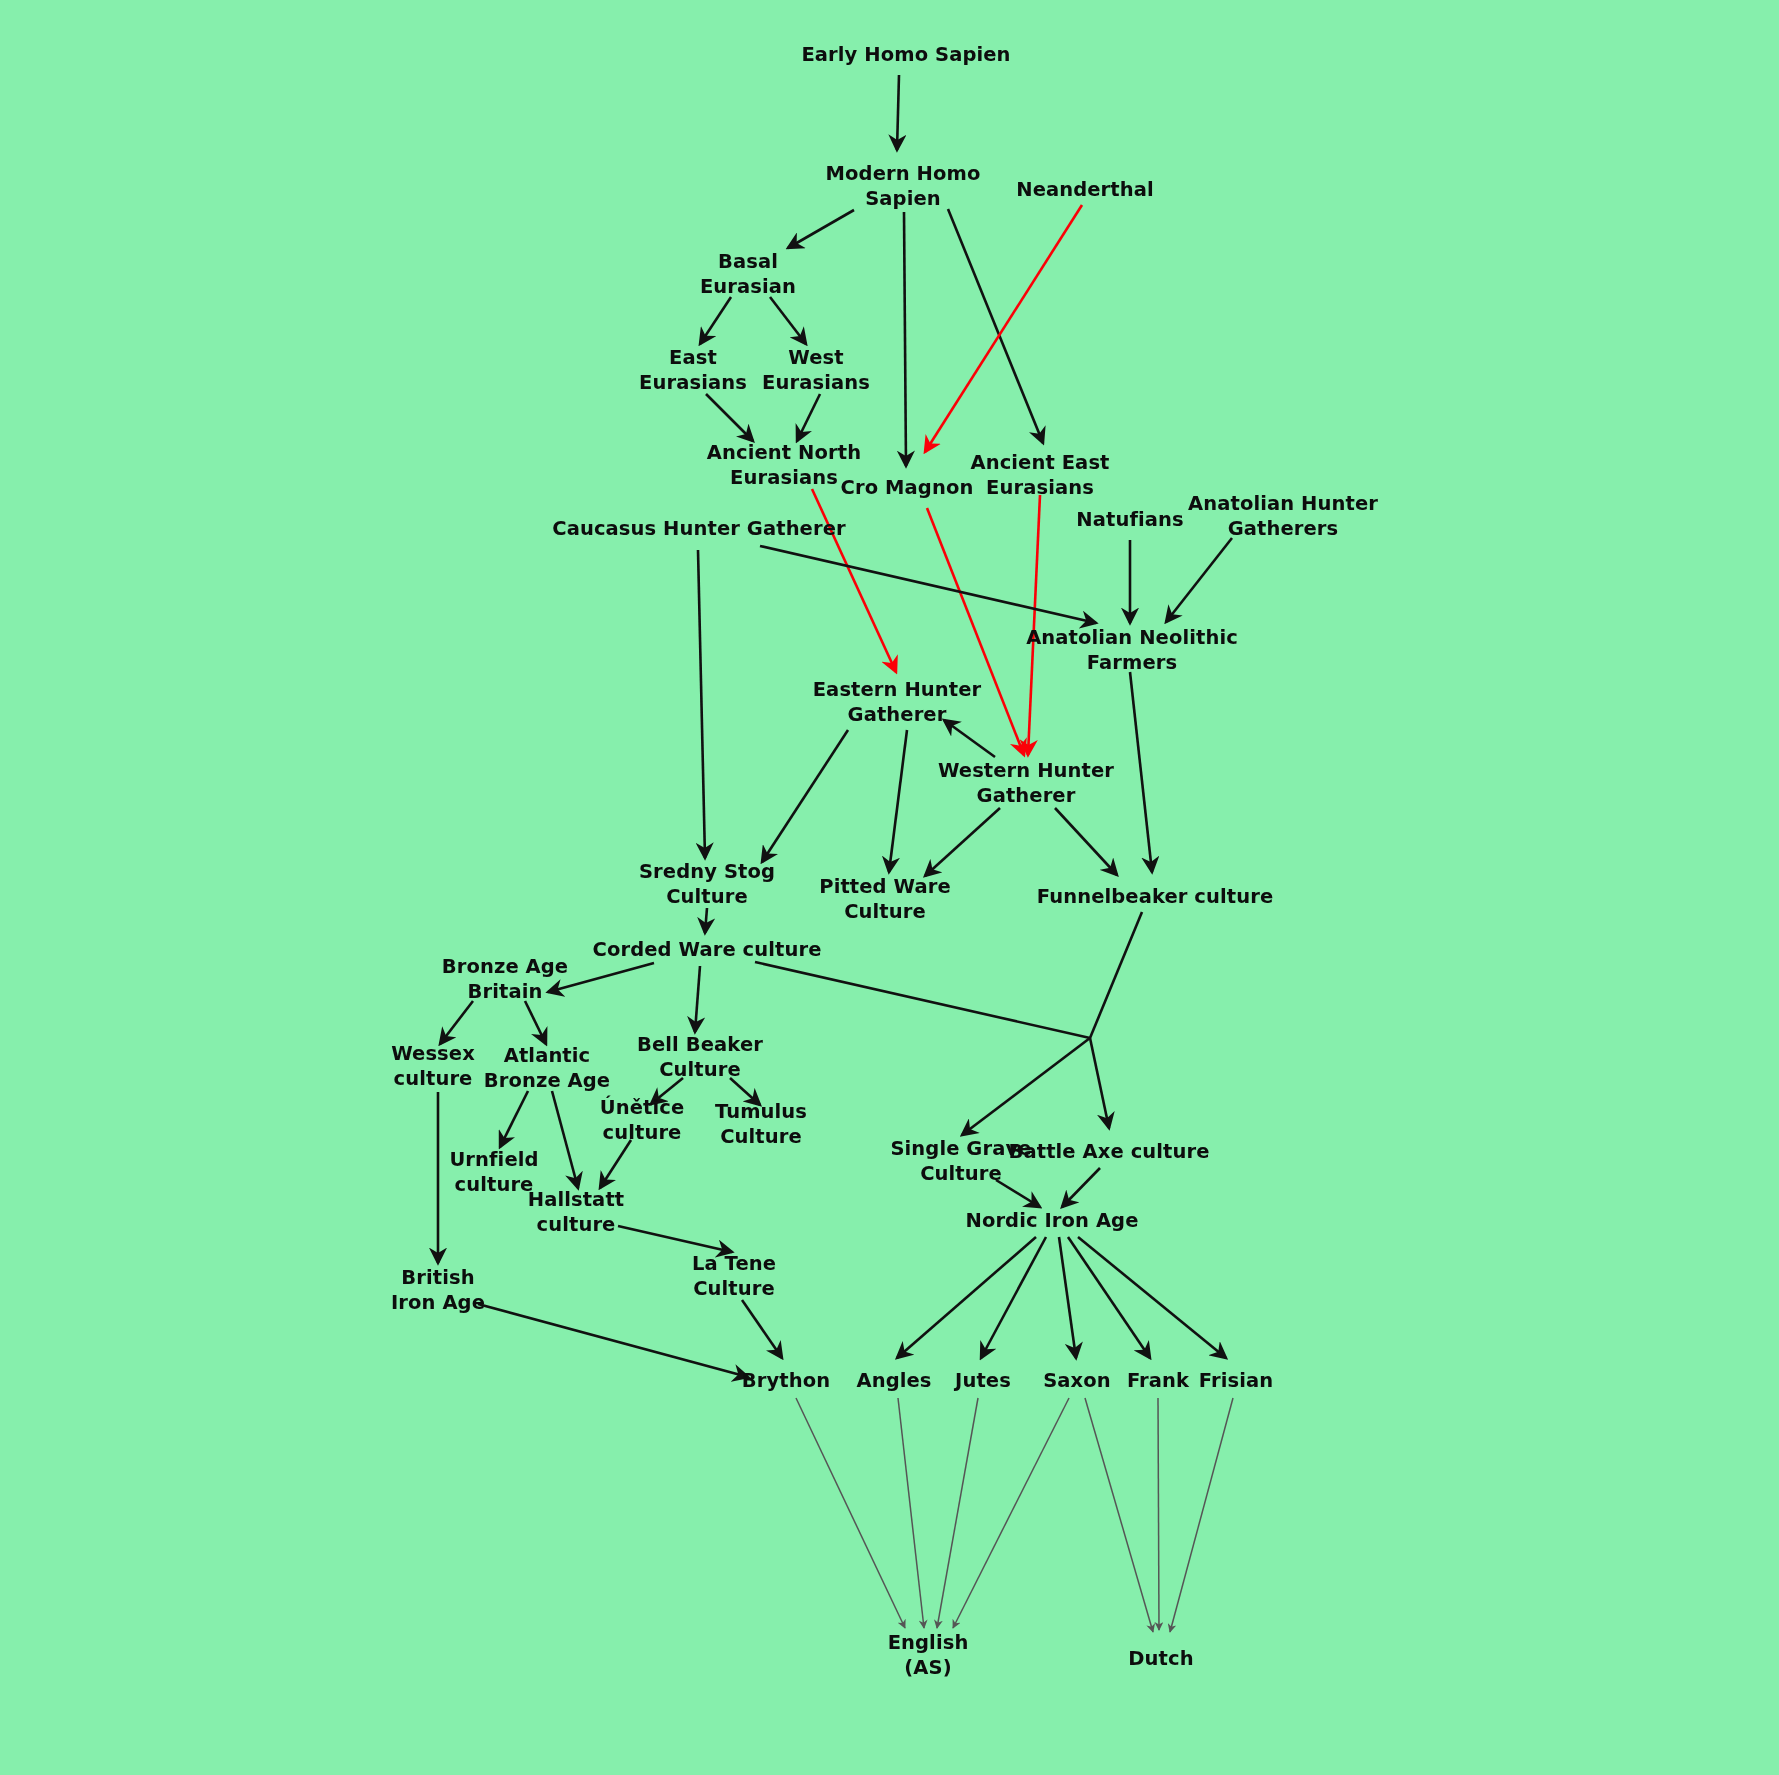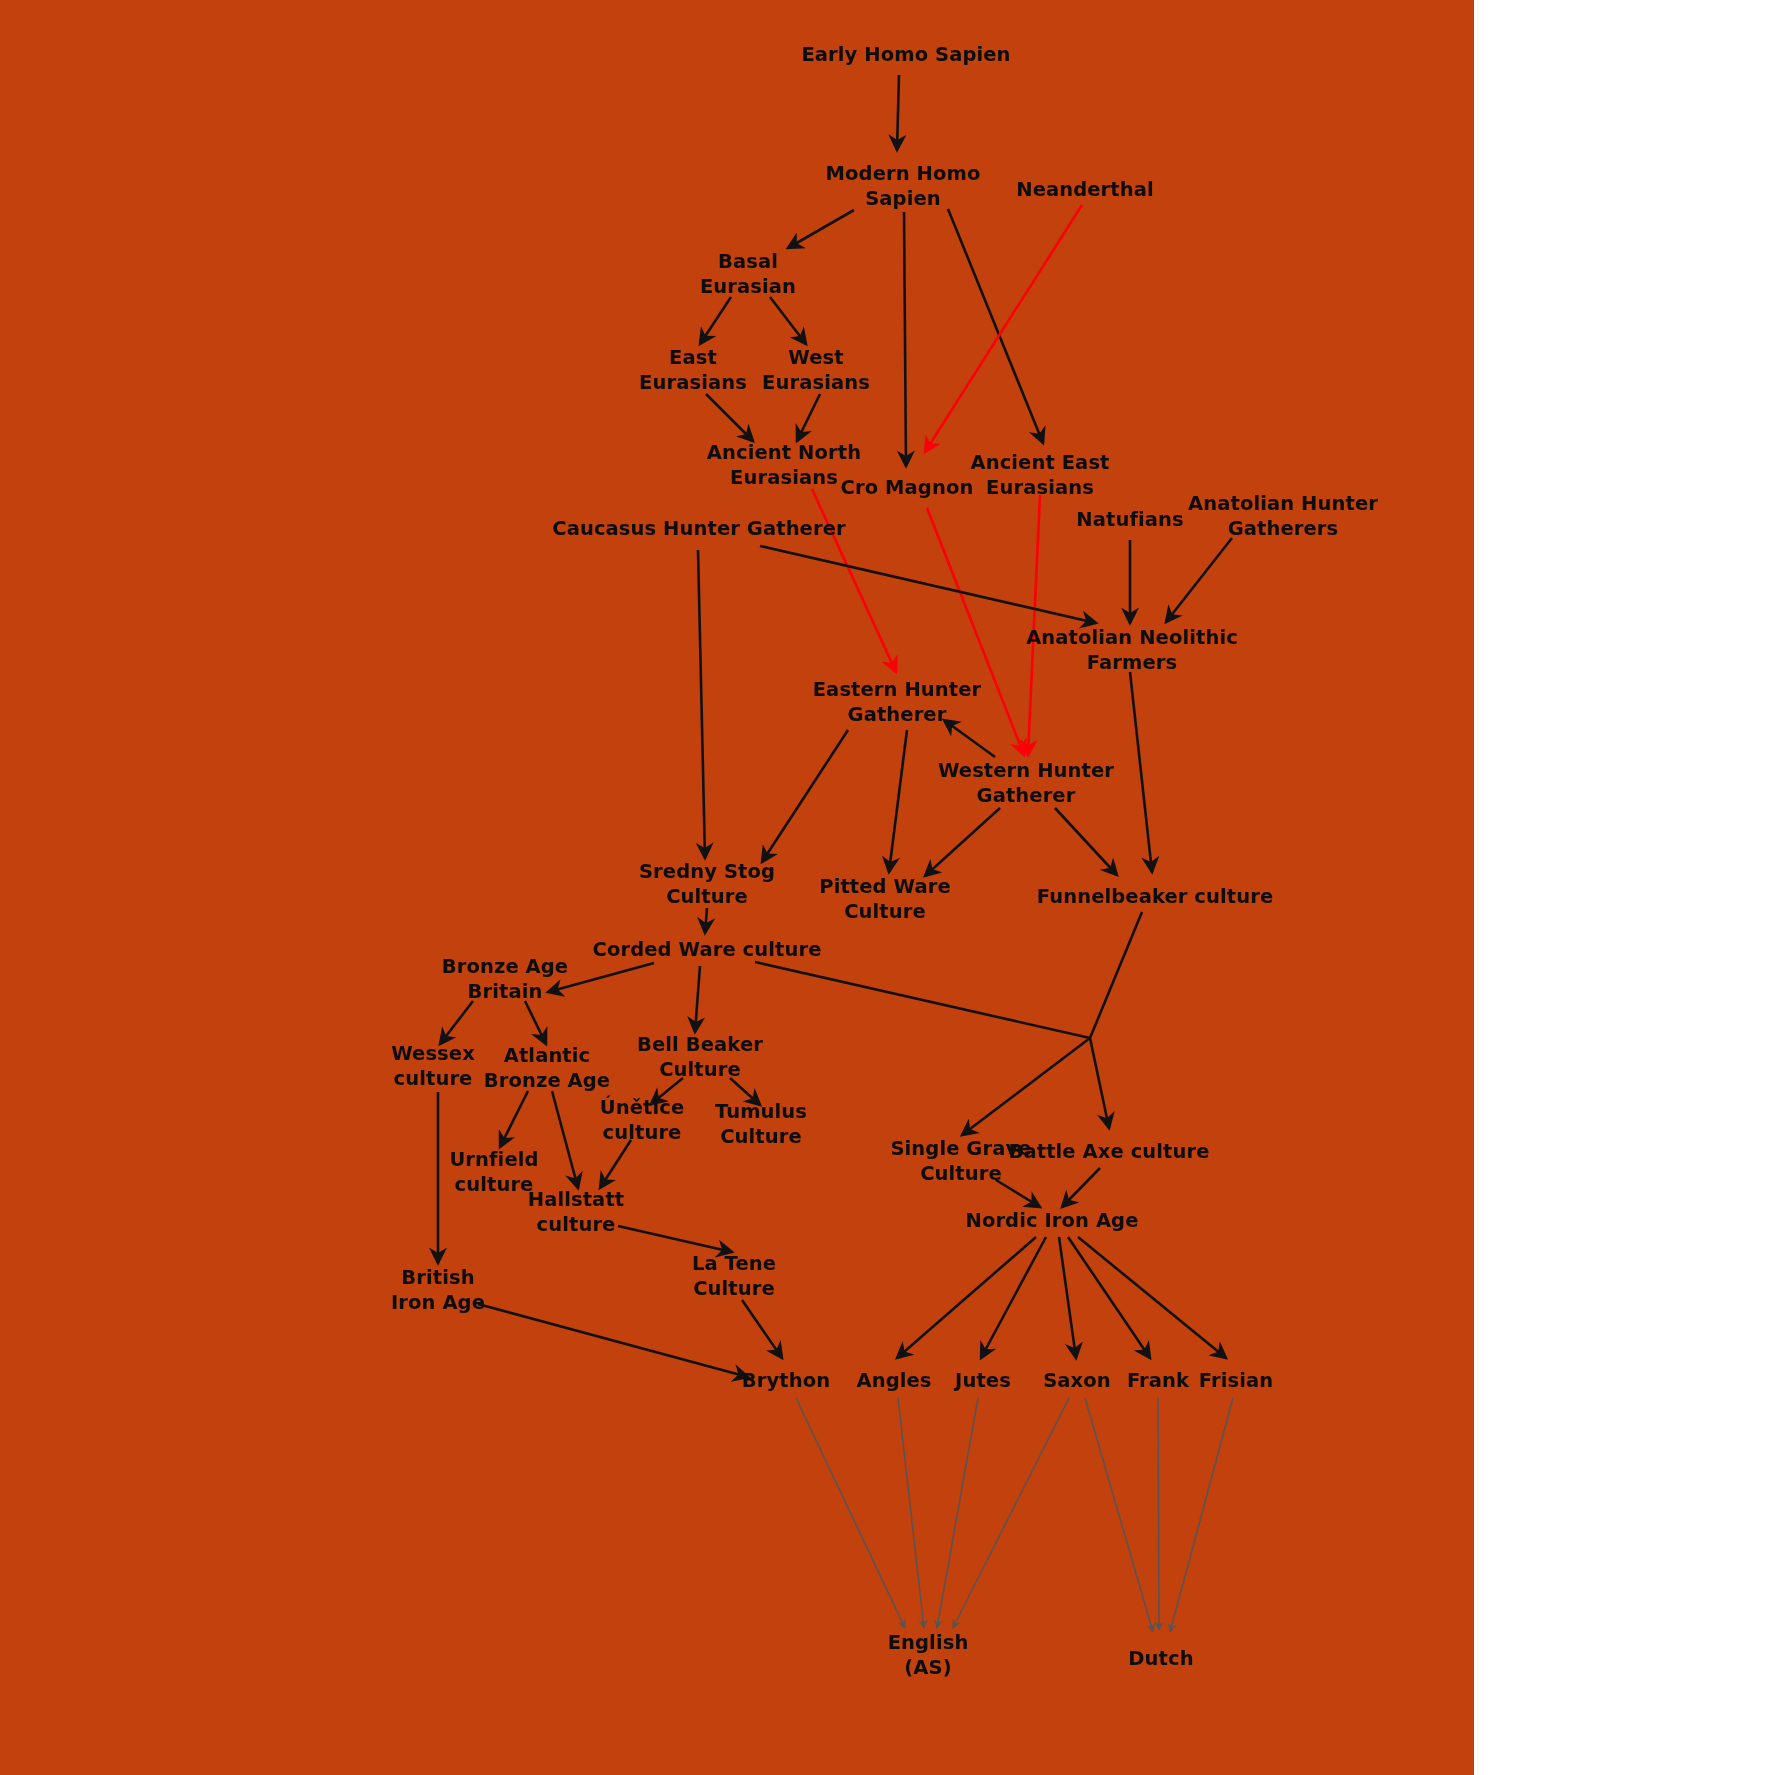--- a/index.html
+++ b/index.html
@@ -8,23 +8,23 @@
     background: #ffffff;
   }
   body {
     width: 1779px;
     height: 1775px;
     font-family: "DejaVu Sans", "Liberation Sans", sans-serif;
     overflow: hidden;
   }
   #diagram-root {
     position: relative;
-    width: 1474px;
+    width: 1779px;
     height: 1775px;
-    background: #c2410c;
+    background: #86efac;
   }
   svg#graph {
     position: absolute;
     top: 0; left: 0;
     width: 1779px;
     height: 1775px;
   }
   .node-label {
     font-family: "DejaVu Sans", "Liberation Sans", sans-serif;
     font-weight: bold;

